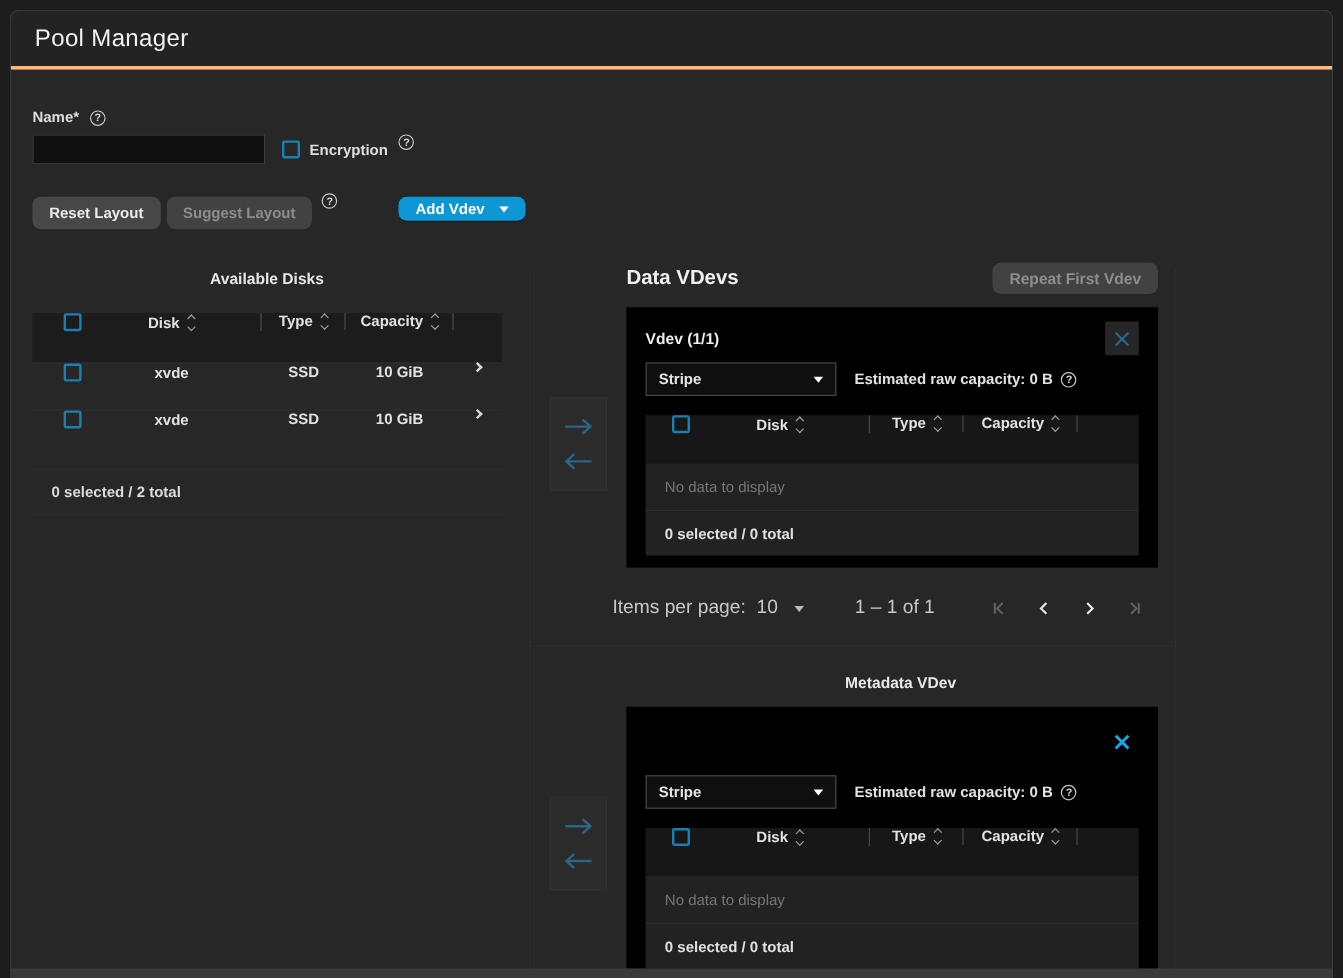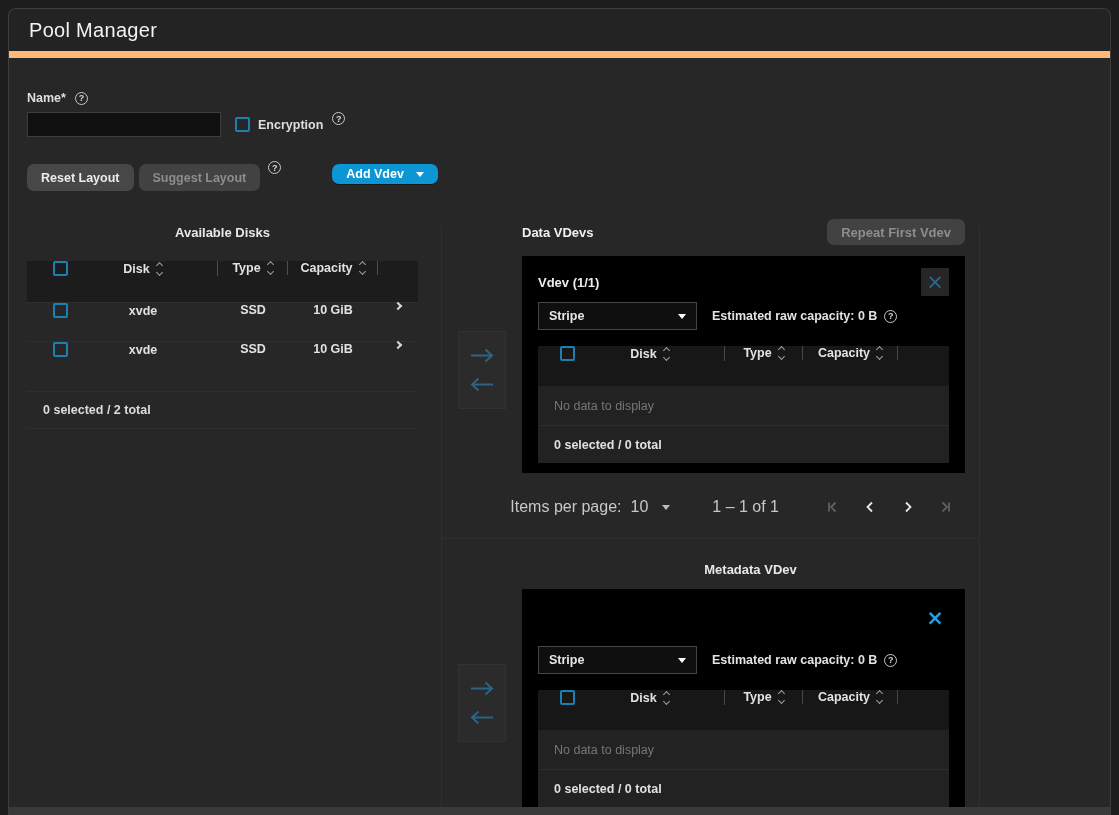--- a/index.html
+++ b/index.html
@@ -3,21 +3,21 @@
 <meta charset="utf-8">
 <style>
   * { margin:0; padding:0; box-sizing:border-box; }
   html,body { width:1119px; height:815px; overflow:hidden; }
   body { font-family:"Liberation Sans", sans-serif; background:#1c1c1c; }
 
   .backdrop { width:1119px; height:815px; padding:8px 8px 0 8px; background:#1d1d1d; }
   .card { position:relative; width:1103px; height:807px; background:#272727;
           border:1px solid #3e3e3e; border-bottom:none; border-radius:8px 8px 0 0; overflow:hidden; }
 
-  .titlebar { height:49px; background:#232323; border-bottom:7px solid #fdba74;
+  .titlebar { height:49px; background:#232323; border-bottom:3px solid #fdba74;
               display:flex; align-items:center; padding-left:20px; }
   .titlebar h1 { font-size:20px; font-weight:400; color:#f2f2f2; letter-spacing:.3px; }
 
   .content { padding:0 18px; }
 
   
   .lbl { font-size:12.5px; font-weight:700; color:#dedede; }
   .help { display:inline-flex; align-items:center; justify-content:center;
           width:13px; height:13px; border:1.2px solid #c9c9c9; border-radius:50%;
           font-size:9px; font-weight:700; color:#d8d8d8; flex:none; cursor:pointer; }
@@ -72,21 +72,21 @@
   .sort i.cd { transform:rotate(225deg); }
   .th-click { display:inline-flex; align-items:center; cursor:pointer; }
   .chev-right { width:6px; height:6px; border-top:2px solid #d8d8d8; border-right:2px solid #d8d8d8;
                 transform:rotate(45deg); display:inline-block; cursor:pointer; }
   .tfoot { margin-top:11px; height:38px; border-top:1px solid #2e2e2e; border-bottom:1px solid #2e2e2e;
            display:flex; align-items:center; padding-left:16px; color:#dcdcdc; font-weight:700; }
 
   
   .section-head { display:flex; align-items:center; justify-content:space-between;
                   padding-left:80px; padding-right:14px; margin-top:-6px; }
-  .sec-title { font-size:13px; font-weight:700; color:#f0f0f0; }
+  .sec-title { font-size:17px; font-weight:700; color:#f0f0f0; }
   .btn.sm { height:26px; font-size:13px; }
 
   .vdev-row { display:flex; align-items:flex-start; margin-top:11px; }
   .arrows-col { width:80px; flex:none; display:flex; justify-content:center; }
   .arrows-box { margin-top:75px; width:48px; height:78px; background:#2b2b2b; border:1px solid #323232;
                 display:flex; flex-direction:column; align-items:center; justify-content:center; gap:12px; }
   .arrow-btn { background:none; border:none; cursor:pointer; line-height:0; padding:0; }
 
   .panel { flex:1; margin-right:14px; background:#000000; padding:14px 16px 10px 16px; }
   .panel-head { display:flex; align-items:center; justify-content:space-between; height:24px; }

